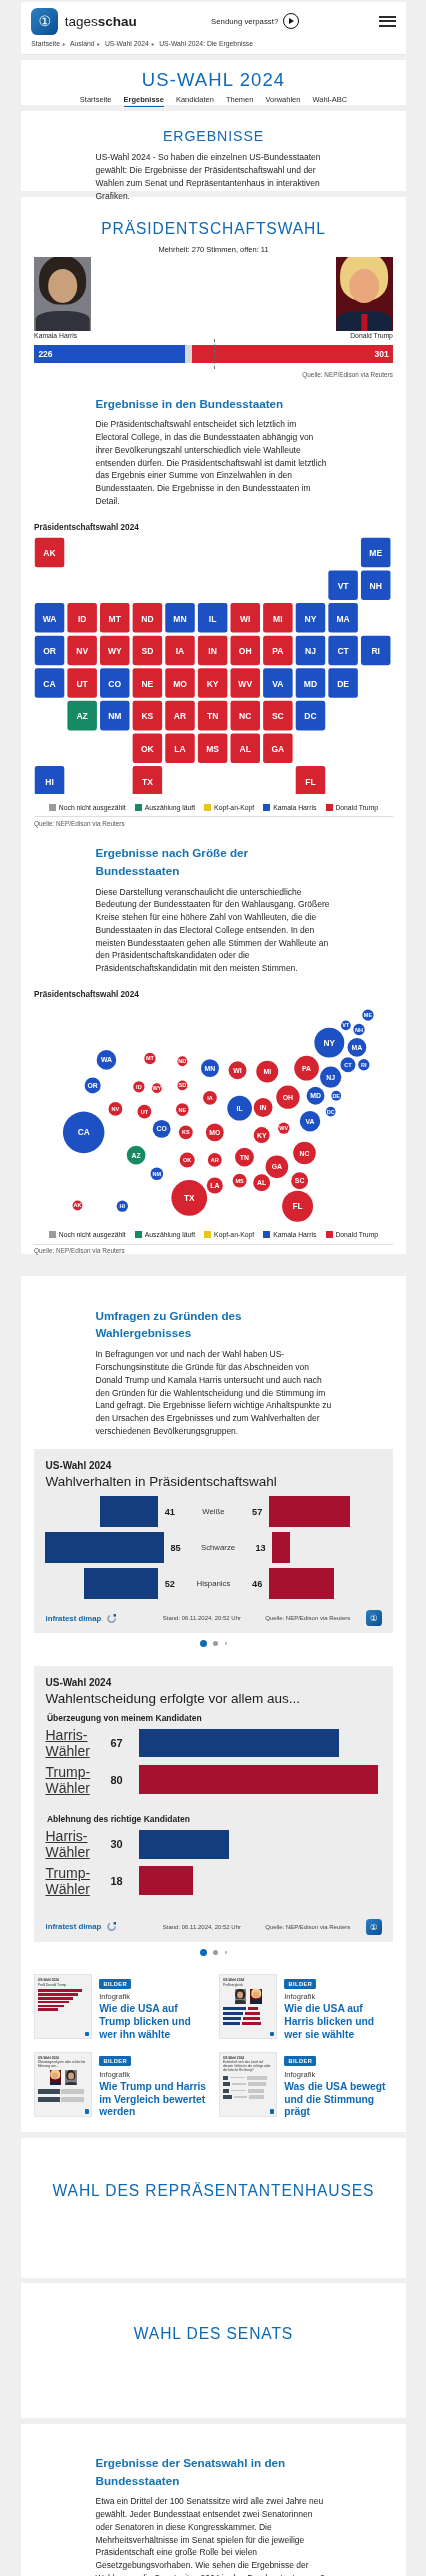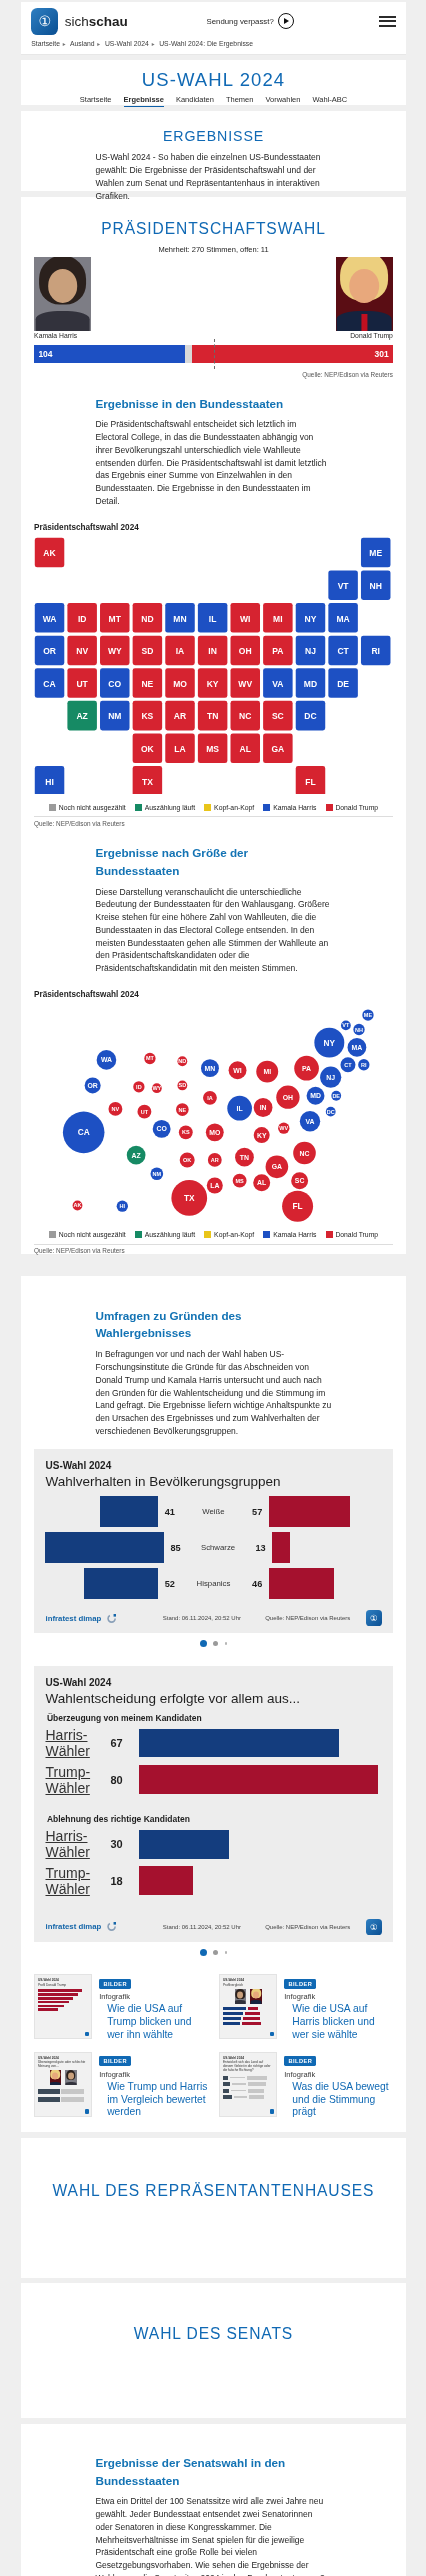--- a/index.html
+++ b/index.html
@@ -100,36 +100,36 @@
   .thumb .tt{font-size:3.2px;margin-bottom:2.1px;}
   .mb{height:2.8px;margin:1.1px 0;}
   .mb.red{background:#a5112e;}
   .mb.blue{background:#143d7e;}
   .mb.gray{background:#c7c7c7;}
   .mb.dark{background:#3c4a58;}
   .t-ard{position:absolute;right:2.1px;bottom:2.1px;width:4.3px;height:4.3px;border-radius:1.1px;background:#1069b4;}
   .tmeta{padding-top:1.4px;}
   .badge{display:inline-block;background:#1069b4;color:#fff;font-size:5.7px;font-weight:bold;letter-spacing:0.4px;padding:1.8px 4.3px;border-radius:1.4px;margin-bottom:3.6px;}
   .tkicker{font-size:7.5px;color:#3a3a3a;margin-bottom:2.1px;}
-  .ttitle{font-size:10.3px;color:#1069b4;font-weight:normal;line-height:1.25;margin-left:8px;}
+  .ttitle{font-size:10.3px;color:#1069b4;font-weight:bold;line-height:1.25;}
   
   .sec-house{height:140px;box-sizing:border-box;padding-top:40px;}
   .sec-senate{height:135px;box-sizing:border-box;padding-top:37px;}
   .sec-senres{height:199px;box-sizing:border-box;padding-top:12.8px;}
   svg text{font-family:"Liberation Sans",sans-serif;}
 </style>
 </head>
 <body>
 
 <div style="height:2.1px"></div>
 
 <div class="card">
   <div class="hdr">
     <div class="ts-logo">①</div>
-    <div class="ts-word"><span>sich</span><b>schau</b></div>
+    <div class="ts-word"><span>tages</span><b>schau</b></div>
     <div class="missed">
       <span>Sendung verpasst?</span>
       <span class="play">
           <i></i>
         </span>
     </div>
     <div class="burger">
         <i></i>
         <i></i>
         <i></i>
@@ -181,21 +181,21 @@
         <div class="body"></div>
         <div class="tie"></div>
       </div>
     <div class="cap-l">Kamala Harris</div>
     <div class="cap-r">Donald Trump</div>
   </div>
   <div class="ev-bar">
       <span class="seg" style="width: 42.0074%; background: rgb(29, 80, 195);"></span>
       <span class="seg" style="width: 2.04461%; background: rgb(217, 217, 217);"></span>
       <span class="seg" style="width: 55.948%; background: rgb(214, 35, 48);"></span>
-      <span class="ev-num l">104</span>
+      <span class="ev-num l">226</span>
       <span class="ev-num r">301</span>
       <span class="ev-mark" style="left: 50.1859%;"></span>
     </div>
   <div class="quelle q-right">Quelle: NEP/Edison via Reuters</div>
 
   <div class="textcol">
     <div class="h3">Ergebnisse in den Bundesstaaten</div>
     <div>Die Präsidentschaftswahl entscheidet sich letztlich im Electoral College, in das die Bundesstaaten abhängig von ihrer Bevölkerungszahl unterschiedlich viele Wahlleute entsenden dürfen. Die Präsidentschaftswahl ist damit letztlich das Ergebnis einer Summe von Einzelwahlen in den Bundesstaaten. Die Ergebnisse in den Bundesstaaten im Detail.</div>
   </div>
   <div class="maplabel">Präsidentschaftswahl 2024</div>
@@ -470,21 +470,21 @@
 <div class="gap"></div>
 
 <div class="card" style="padding-top:14.2px;">
   <div class="textcol">
     <div class="h3">Umfragen zu Gründen des Wahlergebnisses</div>
     <div>In Befragungen vor und nach der Wahl haben US-Forschungsinstitute die Gründe für das Abschneiden von Donald Trump und Kamala Harris untersucht und auch nach den Gründen für die Wahlentscheidung und die Stimmung im Land gefragt. Die Ergebnisse liefern wichtige Anhaltspunkte zu den Ursachen des Ergebnisses und zum Wahlverhalten der verschiedenen Bevölkerungsgruppen.</div>
   </div>
 
   <div class="igcard">
     <div class="ig-kicker">US-Wahl 2024</div>
-    <div class="ig-title">Wahlverhalten in Bevölkerungsgruppen</div>
+    <div class="ig-title">Wahlverhalten in Präsidentschaftswahl</div>
     <div class="demo-rows" id="demo-rows">
         <div class="demo-row">
           <div class="dz-l">
             <div class="dbar" style="width: 58px; background: rgb(20, 61, 126);"></div>
           </div>
           <div class="d-num">41</div>
           <div class="d-lab">Weiße</div>
           <div class="d-num">57</div>
           <div class="dz-r">
             <div class="dbar" style="width: 81px; background: rgb(165, 17, 46);"></div>

